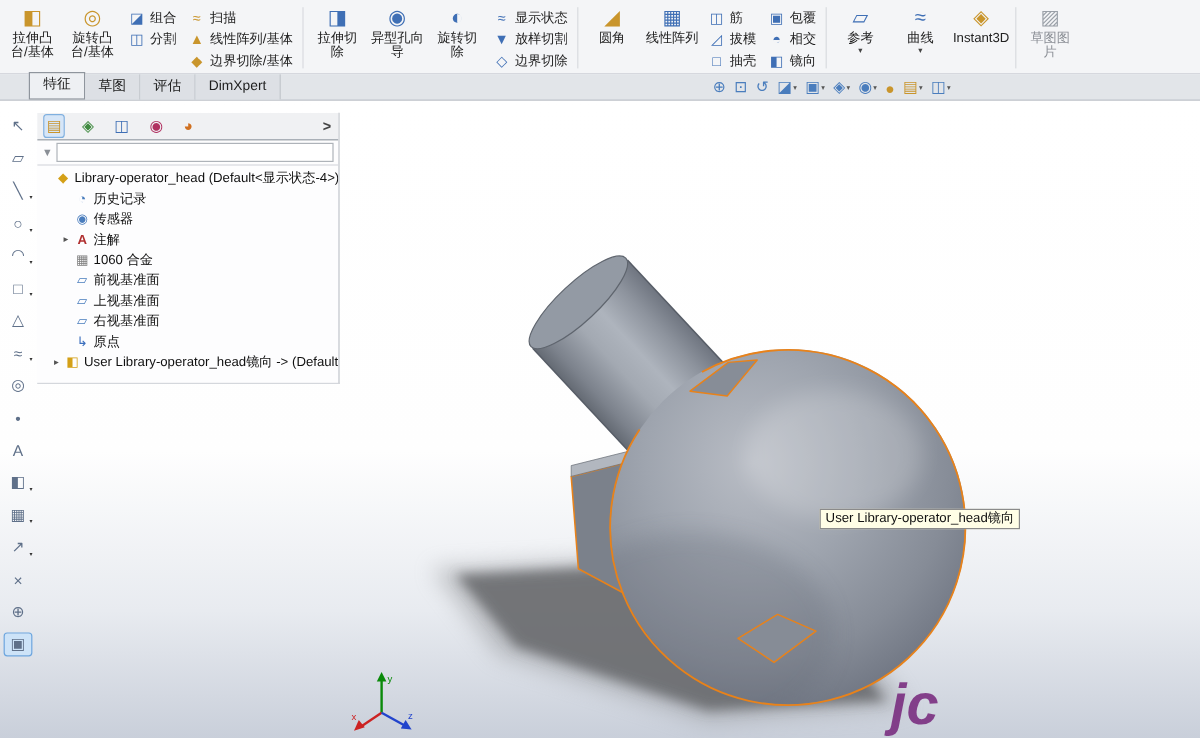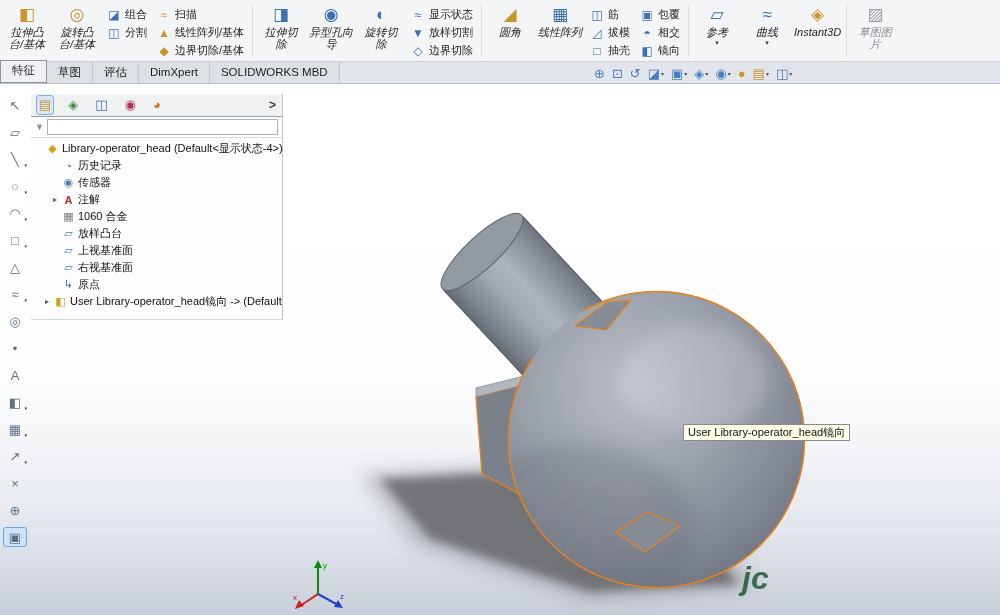--- a/index.html
+++ b/index.html
@@ -13,31 +13,31 @@
     position:absolute;left:0;top:0;width:1000px;height:62px;
     background:#f4f5f7;border-bottom:1px solid #cfd2d7;
     display:flex;align-items:stretch;padding:2px 0 0 2px;box-sizing:border-box;
   }
   .rbig{
     min-width:46px;padding:2px 2px 0 2px;display:flex;flex-direction:column;
     align-items:center;font-size:11px;line-height:12px;color:#222;text-align:center;
     border-radius:2px;
   }
   .ric{font-size:17px;height:22px;line-height:22px;display:block;}
-  .rl{white-space:nowrap;font-style:italic;}
+  .rl{white-space:nowrap;}
   .rarrow{font-size:7px;color:#444;line-height:7px;margin-top:1px;}
   .rcol{display:flex;flex-direction:column;justify-content:flex-start;padding:5px 5px 0 5px;gap:3px;}
   .rsmall{display:flex;align-items:center;gap:4px;font-size:11px;height:15px;color:#222;white-space:nowrap;}
   .ric2{font-size:12px;width:14px;text-align:center;display:inline-block;}
   .rsep{width:1px;background:#d9dbdf;margin:4px 3px;}
   
   #tabbar{
     position:absolute;left:0;top:62px;width:1000px;height:22px;
     background:#e2e5e9;border-bottom:1px solid #b7bbc2;
-    display:flex;align-items:flex-end;box-sizing:border-box;
+    display:flex;align-items:flex-end;box-sizing:border-box;padding-left:24px;
   }
   .tab{
     padding:0 11px;font-size:11.5px;line-height:20px;height:21px;color:#1d1d1d;
     background:#dde0e5;border-right:1px solid #c3c7cd;white-space:nowrap;
   }
   .tab.active{background:#eef0f3;border:1px solid #8f959d;line-height:19px;}
   
   #hud{
     position:absolute;left:594px;top:64px;height:18px;z-index:5;
     display:flex;align-items:center;gap:7px;font-size:13px;color:#4a7dbd;
@@ -84,21 +84,21 @@
   .tlabel{overflow:hidden;}
   
   #tooltip{
     position:absolute;left:683px;top:424px;z-index:8;
     background:#fffee6;border:1px solid #8a8a8a;color:#111;
     font-size:11px;line-height:15px;padding:0 4px;white-space:nowrap;
   }
   #triad{position:absolute;left:292px;top:556px;z-index:3;}
   #watermark{
     position:absolute;left:742px;top:560px;z-index:2;
-    font-size:32px;font-weight:bold;font-style:italic;color:#14532d;opacity:.8;
+    font-size:48px;font-weight:bold;font-style:italic;color:#701a75;opacity:.8;
   }
 </style>
 </head>
 <body>
 
 <div id="ribbon">
 
   <div class="rbig">
     <span class="ric" style="color:#c9952c">◧</span>
     <span class="rl">拉伸凸</span>
@@ -241,21 +241,20 @@
     <span class="rl" style="color:#8b8f96">片</span>
   </div>
 
 </div>
 
 <div id="tabbar">
   <div class="tab active">特征</div>
   <div class="tab">草图</div>
   <div class="tab">评估</div>
   <div class="tab">DimXpert</div>
-  <div class="tab">SOLIDWORKS MBD</div>
 </div>
 
 <div id="hud">
   <span class="hudi">
       <span>⊕</span>
     </span>
   <span class="hudi">
       <span>⊡</span>
     </span>
   <span class="hudi">
@@ -446,21 +445,21 @@
       <span class="tlabel">注解</span>
     </div>
     <div class="trow" style="padding-left:20px">
       <span class="tarrow"></span>
       <span class="ticon" style="color:#7d7d7d">▦</span>
       <span class="tlabel">1060 合金</span>
     </div>
     <div class="trow" style="padding-left:20px">
       <span class="tarrow"></span>
       <span class="ticon" style="color:#4a7dbd">▱</span>
-      <span class="tlabel">放样凸台</span>
+      <span class="tlabel">前视基准面</span>
     </div>
     <div class="trow" style="padding-left:20px">
       <span class="tarrow"></span>
       <span class="ticon" style="color:#4a7dbd">▱</span>
       <span class="tlabel">上视基准面</span>
     </div>
     <div class="trow" style="padding-left:20px">
       <span class="tarrow"></span>
       <span class="ticon" style="color:#4a7dbd">▱</span>
       <span class="tlabel">右视基准面</span>

